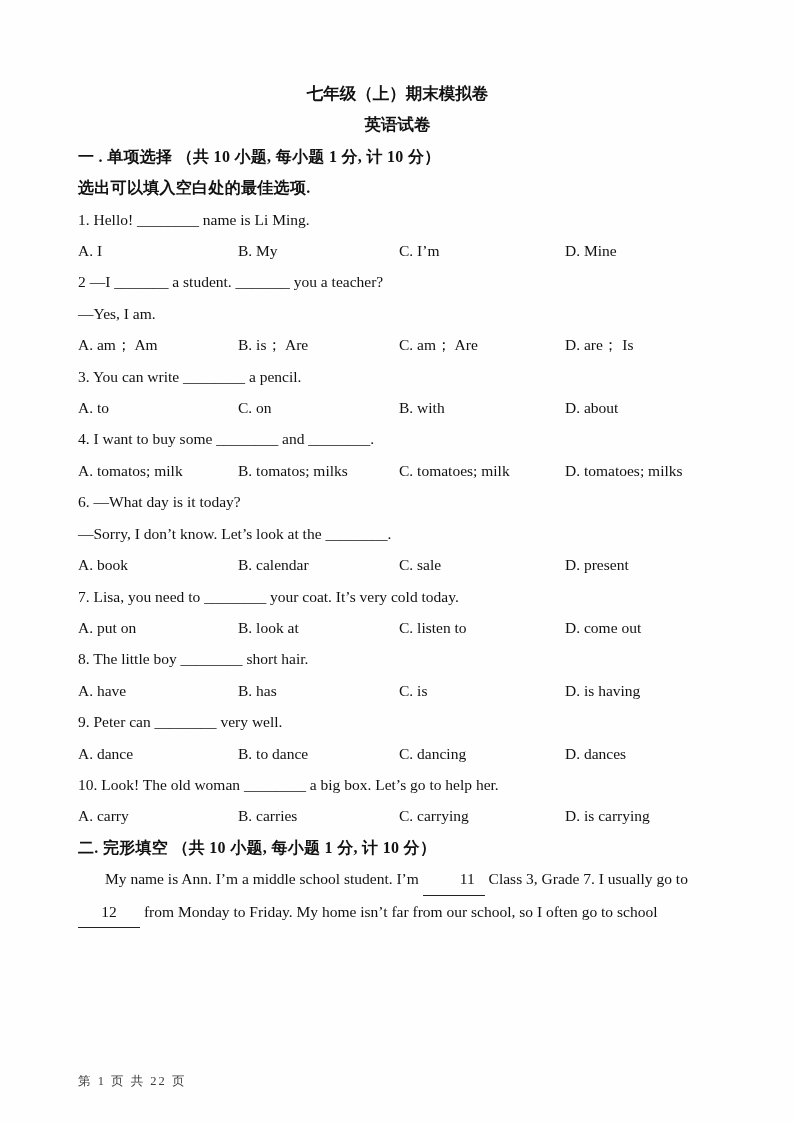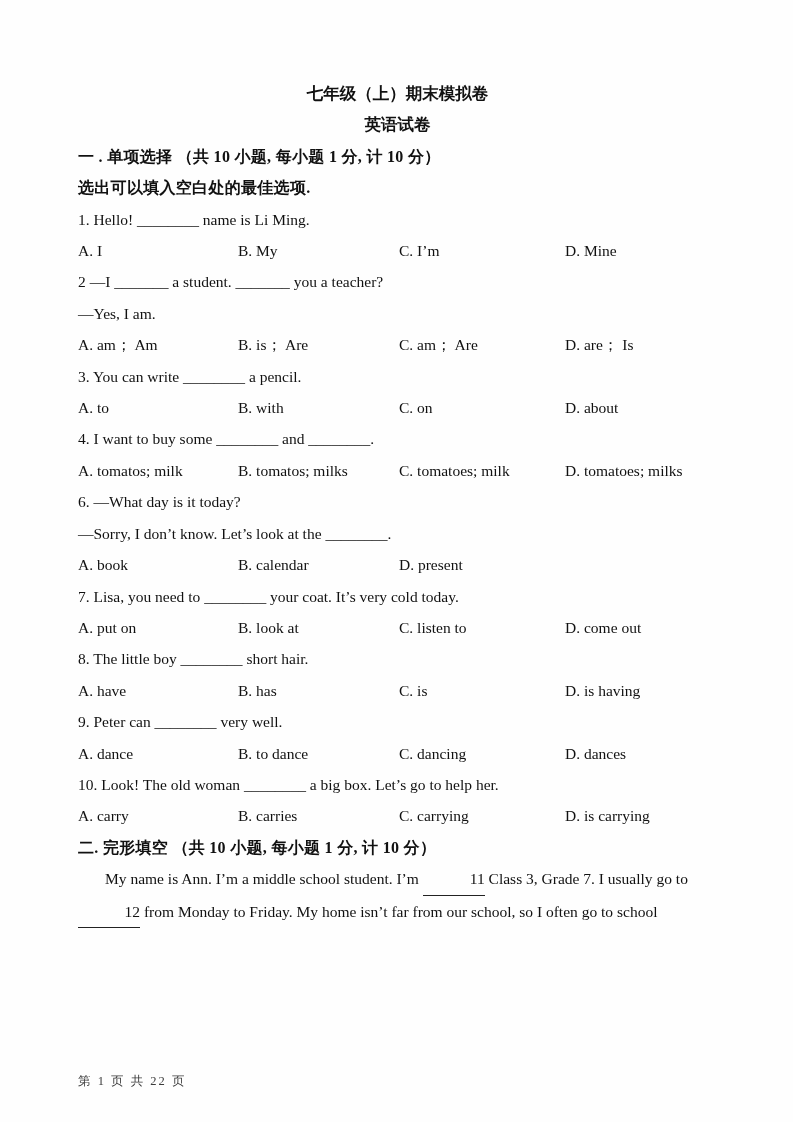--- a/index.html
+++ b/index.html
@@ -32,21 +32,21 @@
     display: grid;
     grid-template-columns: 160px 161px 166px auto;
     line-height: 31.4px;
     font-size: 15.5px;
   }
   .options span { white-space: pre-wrap; }
   .para-first { text-indent: 27px; }
   .blank-num {
     display: inline-block;
     min-width: 62px;
-    text-align: right;
+    text-align: center;
     border-bottom: 1.3px solid #222;
   }
   .footer-page {
     position: absolute;
     left: 78px; top: 1073px;
     font-size: 12.5px;
     color: #3c3c3c;
     letter-spacing: 2px;
     font-family: "Liberation Serif", "DejaVu Serif", serif;
   }
@@ -88,22 +88,22 @@
         <span>B. is； Are</span>
         <span>C. am； Are</span>
         <span>D. are； Is</span>
       </div>
     </div>
 
     <div>
       <div class="line">3. You can write ________ a pencil.</div>
       <div class="options">
         <span>A. to</span>
+        <span>C. on</span>
         <span>B. with</span>
-        <span>C. on</span>
         <span>D. about</span>
       </div>
     </div>
 
     <div>
       <div class="line">4. I want to buy some ________ and ________.</div>
       <div class="options">
         <span>A. tomatos; milk</span>
         <span>B. tomatos; milks</span>
         <span>C. tomatoes; milk</span>
@@ -111,20 +111,21 @@
       </div>
     </div>
 
 
     <div>
       <div class="line">6. —What day is it today?</div>
       <div class="line">—Sorry, I don’t know. Let’s look at the ________.</div>
       <div class="options">
         <span>A. book</span>
         <span>B. calendar</span>
+        <span>C. sale</span>
         <span>D. present</span>
       </div>
     </div>
 
     <div>
       <div class="line">7. Lisa, you need to ________ your coat. It’s very cold today.</div>
       <div class="options">
         <span>A. put on</span>
         <span>B. look at</span>
         <span>C. listen to</span>

